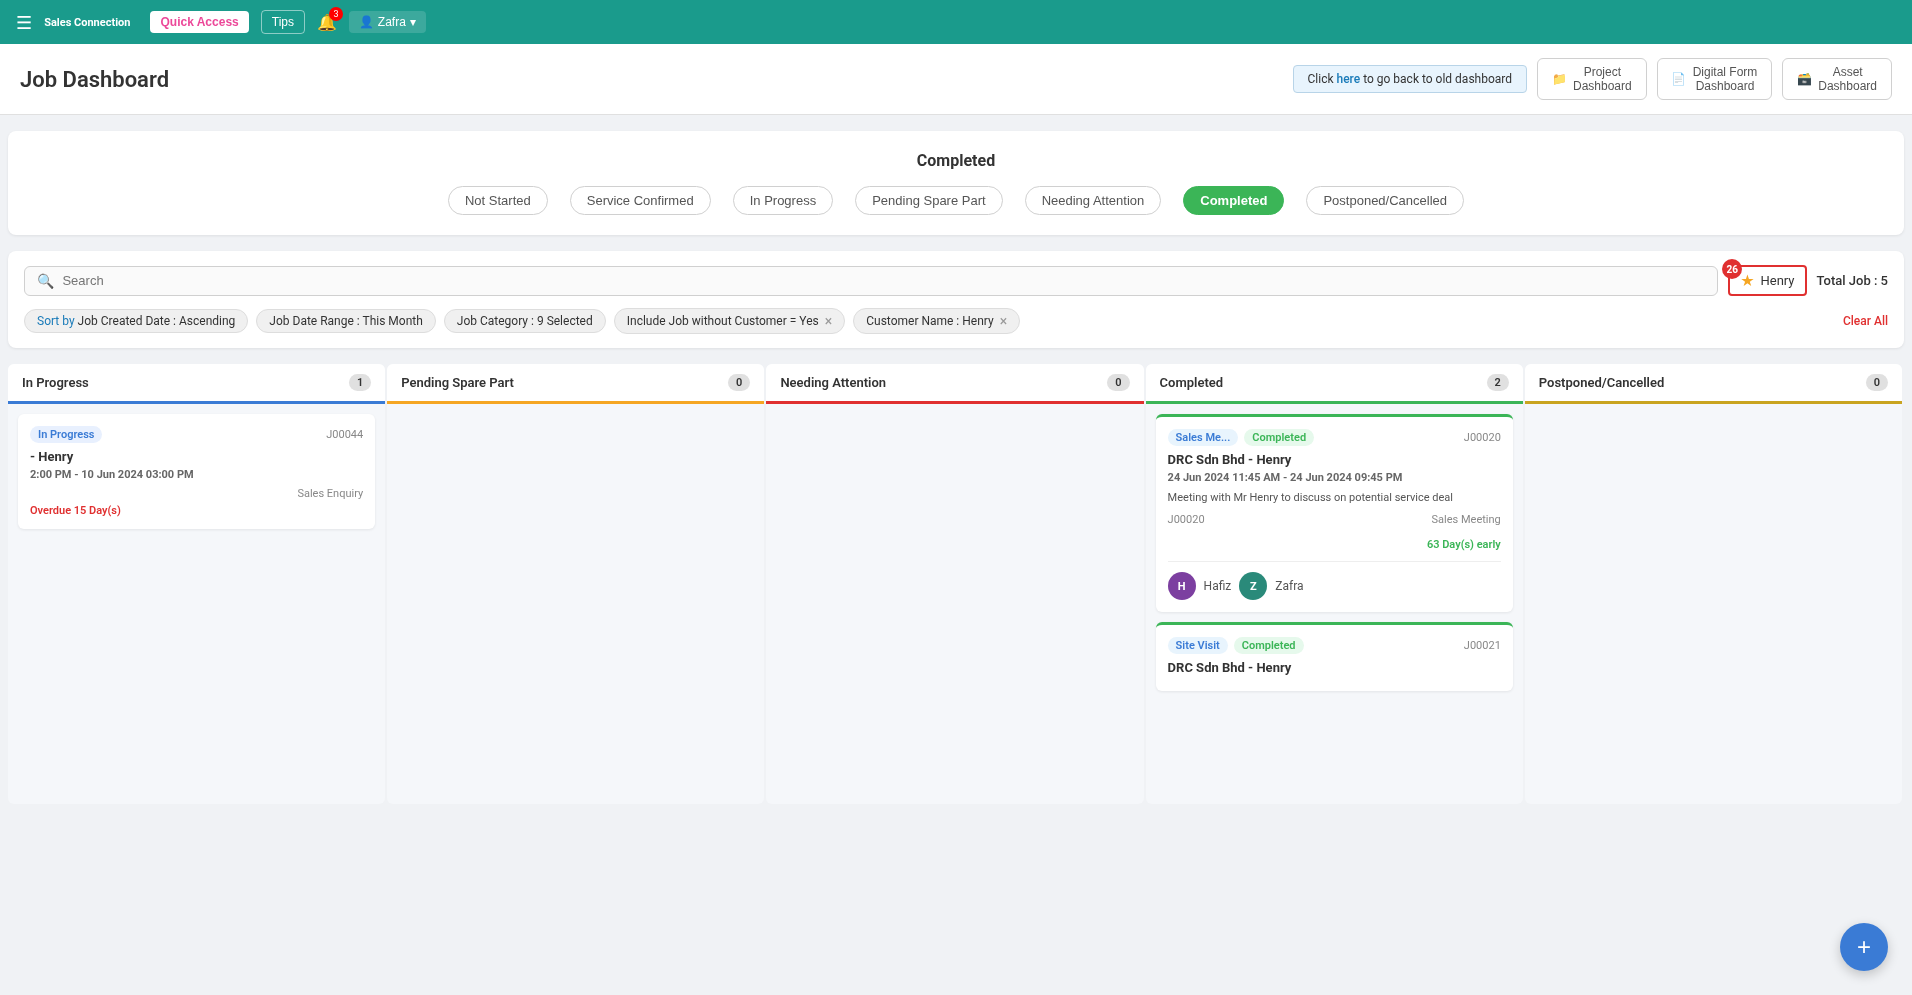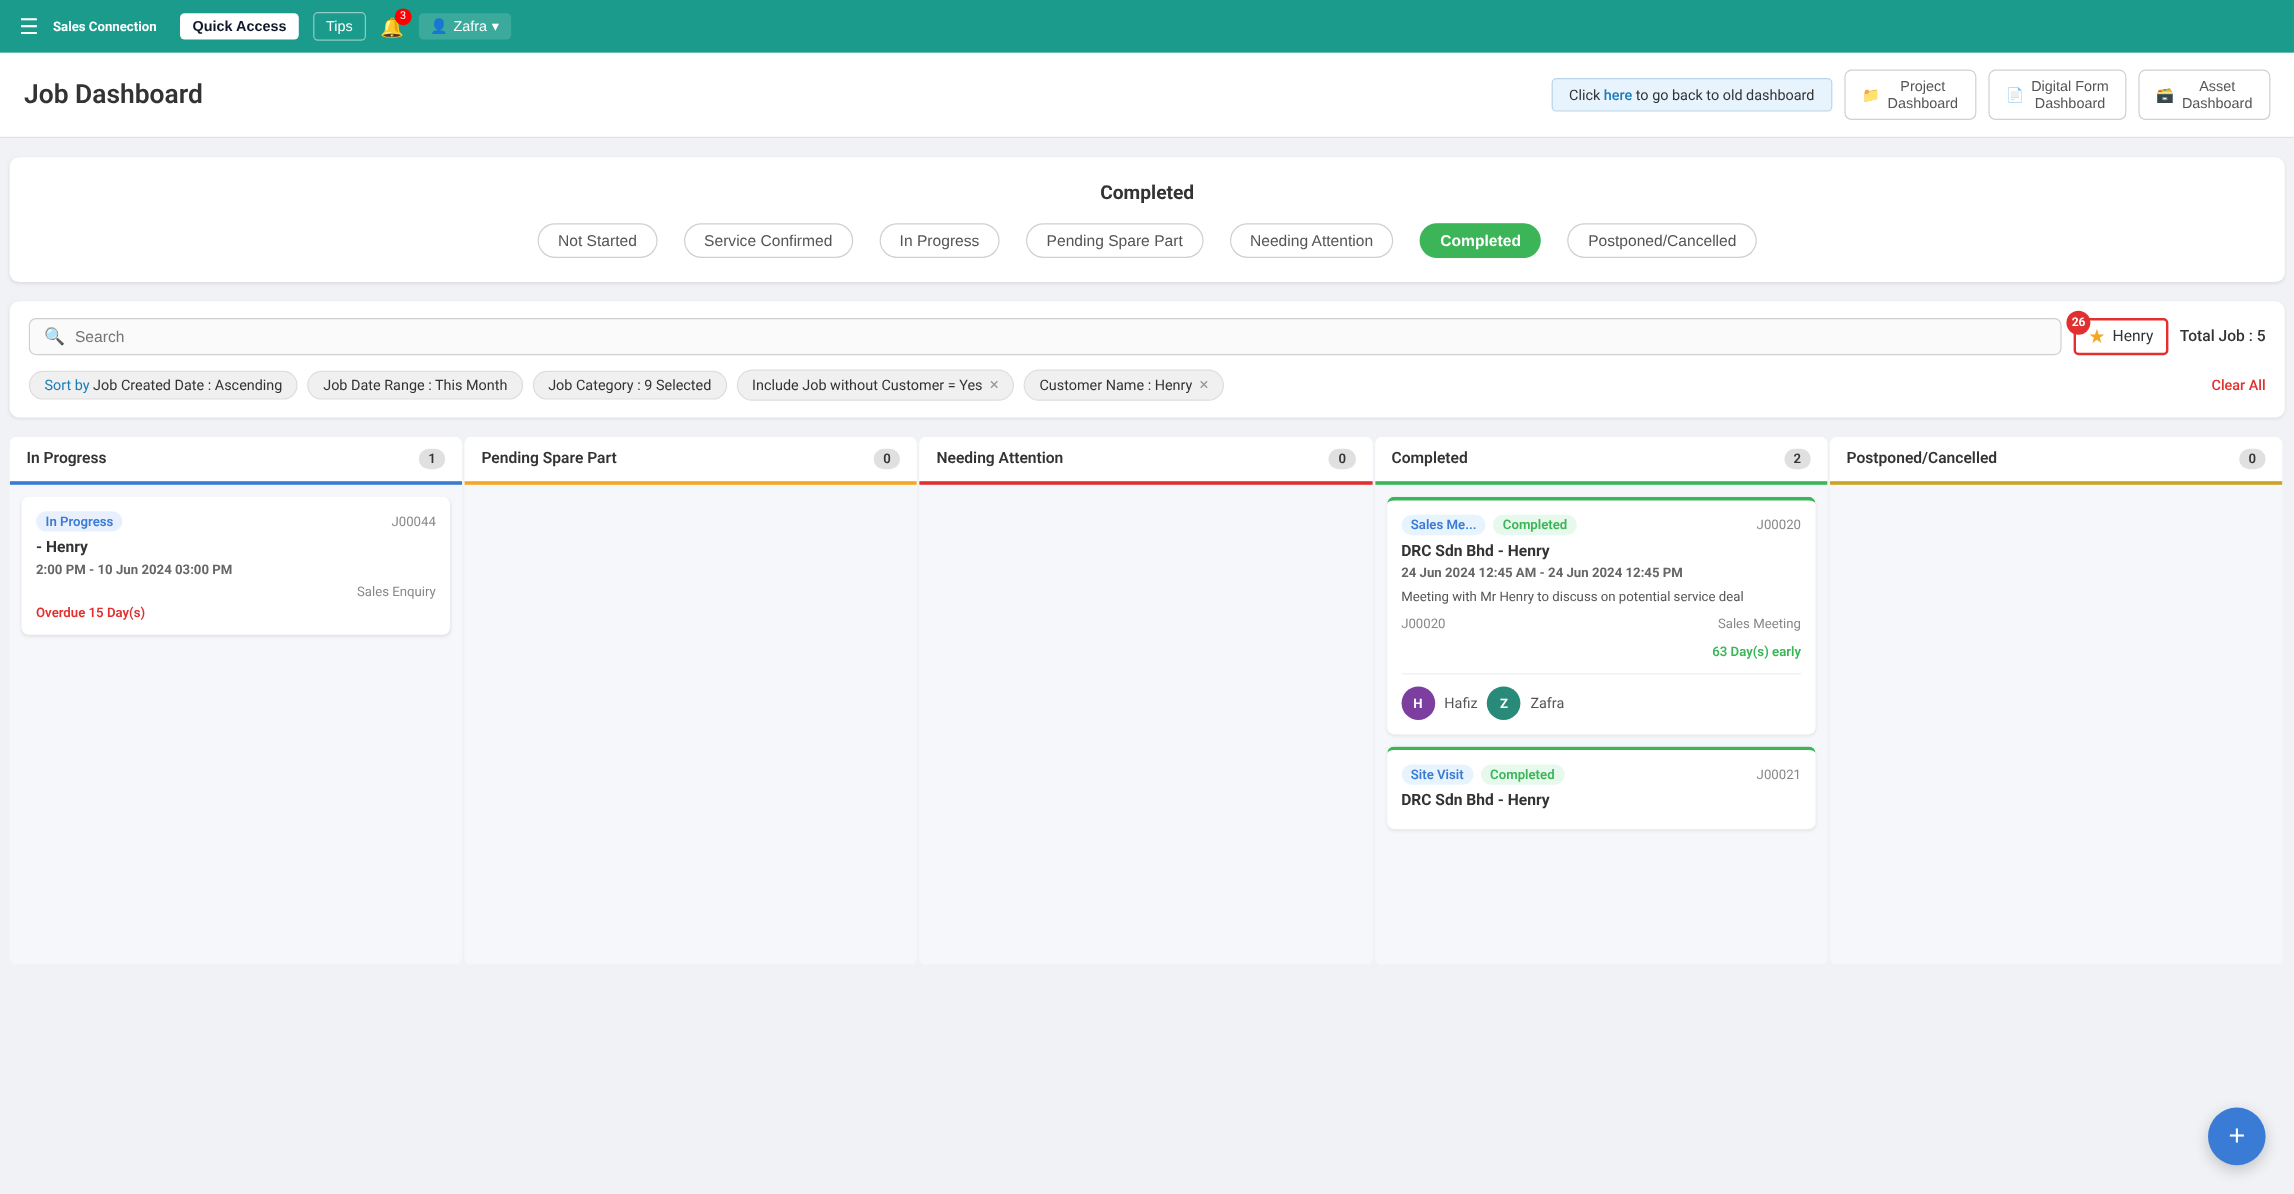--- a/index.html
+++ b/index.html
@@ -11,21 +11,21 @@
       color: white;
       display: flex;
       align-items: center;
       padding: 0 16px;
       height: 44px;
       gap: 12px;
     }
     .top-nav .brand { font-weight: 700; font-size: 11px; margin-right: 8px; }
     .top-nav .tagline { font-size: 12px; opacity: 0.9; flex: 1; }
     .top-nav .quick-access-btn {
-      background: white; color: #0f172a; border: none; border-radius: 4px;
+      background: white; color: #ec4899; border: none; border-radius: 4px;
       padding: 4px 10px; font-size: 12px; font-weight: 600; cursor: pointer;
     }
     .top-nav .tips-btn {
       background: transparent; color: white; border: 1px solid rgba(255,255,255,0.5);
       border-radius: 4px; padding: 4px 10px; font-size: 12px; cursor: pointer;
     }
     .top-nav .notif-icon { font-size: 16px; position: relative; cursor: pointer; }
     .top-nav .notif-badge {
       background: red; color: white; border-radius: 50%;
       font-size: 9px; width: 14px; height: 14px;
@@ -323,21 +323,21 @@
 
         <div class="job-card" style="border-top: 3px solid #3bb557;">
           <div class="job-card-header">
             <div style="display:flex; gap:6px; align-items:center;">
               <span class="job-status-badge" style="background:#e8f4fd; color:#3a7bd5; font-size:11px; padding:2px 8px; border-radius:10px;">Sales Me...</span>
               <span class="job-status-badge badge-completed">Completed</span>
             </div>
             <span class="job-id">J00020</span>
           </div>
           <div class="job-customer">DRC Sdn Bhd - Henry</div>
-          <div class="job-time">24 Jun 2024 12:45 AM - 24 Jun 2024 12:45 PM</div>
+          <div class="job-time">24 Jun 2024 11:45 AM - 24 Jun 2024 09:45 PM</div>
           <div class="job-desc">Meeting with Mr Henry to discuss on potential service deal</div>
           <div style="display:flex; justify-content:space-between; align-items:center; margin-bottom:6px;">
             <span class="job-meta">J00020</span>
             <span class="job-category">Sales Meeting</span>
           </div>
           <div style="text-align:right;">
             <span class="job-early">63 Day(s) early</span>
           </div>
           <hr class="divider-line">
           <div class="avatars-row">

